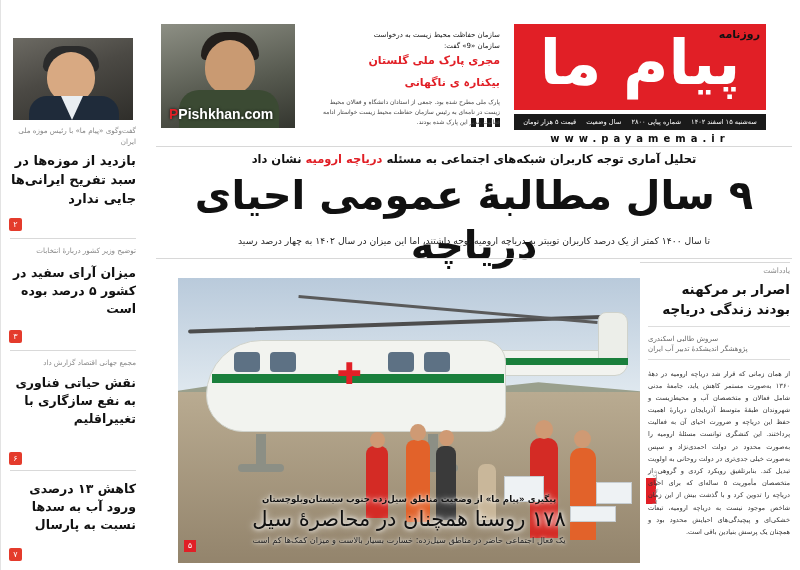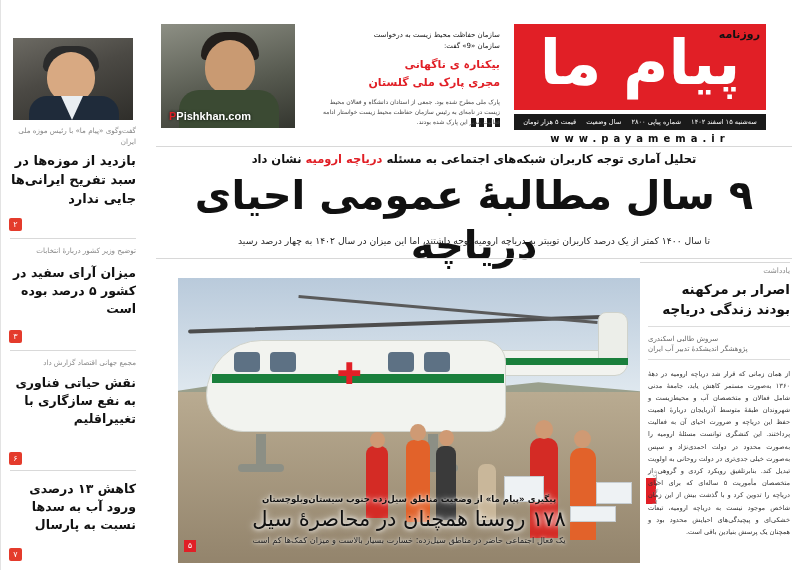--- a/index.html
+++ b/index.html
@@ -139,21 +139,21 @@
     width: 58px; height: 28px; border-radius: 30px 30px 6px 6px;
     background: #231f1c;
   }
   .mast-photo .body2 {
     position: absolute; left: 18px; top: 66px;
     width: 100px; height: 40px; border-radius: 20px 20px 0 0;
     background: #3b4a33;
   }
   .wm {
     position: absolute; left: 8px; bottom: 6px;
-    color: #fff; font-size: 11px; font-weight: bold;
+    color: #fff; font-size: 14px; font-weight: bold;
     text-shadow: 0 0 3px rgba(0,0,0,.8);
     font-family: "Liberation Sans", sans-serif;
   }
   .wm .dot { color: #e11f26; }
 
   
   .sub-headline {
     position: absolute; left: 156px; top: 152px;
     width: 636px; text-align: center;
     font-size: 11.5px; color: #111; font-weight: bold;
@@ -338,22 +338,22 @@
       <span>شماره پیاپی ۲۸۰۰</span>
       <span>سال وضعیت</span>
       <span>قیمت ۵ هزار تومان</span>
     </div>
 
     <div class="mast-url">www.payamema.ir</div>
 
     <div class="mast-note">
       <div>سازمان حفاظت محیط زیست به درخواست</div>
       <div>سازمان «9» گفت:</div>
+      <div class="hl" style="font-size:11px;">مجری پارک ملی گلستان</div>
       <div class="hl" style="margin-top:4px;font-size:11px;">بیکنارہ ی ناگهانی</div>
-      <div class="hl" style="font-size:11px;">مجری پارک ملی گلستان</div>
       <div style="margin-top:5px;font-size:6px;color:#444;line-height:1.7;">پارک ملی مطرح شده بود. جمعی از استادان دانشگاه و فعالان محیط زیست در نامه‌ای به رئیس سازمان حفاظت محیط زیست خواستار ادامه فعالیت مدیر این پارک شده بودند.</div>
     </div>
 
     <div class="mast-photo">
       <div class="hair2"></div>
       <div class="face2"></div>
       <div class="body2"></div>
       <div class="wm"><span class="dot">P</span><span>Pishkhan.com</span></div>
     </div>
   </div>

